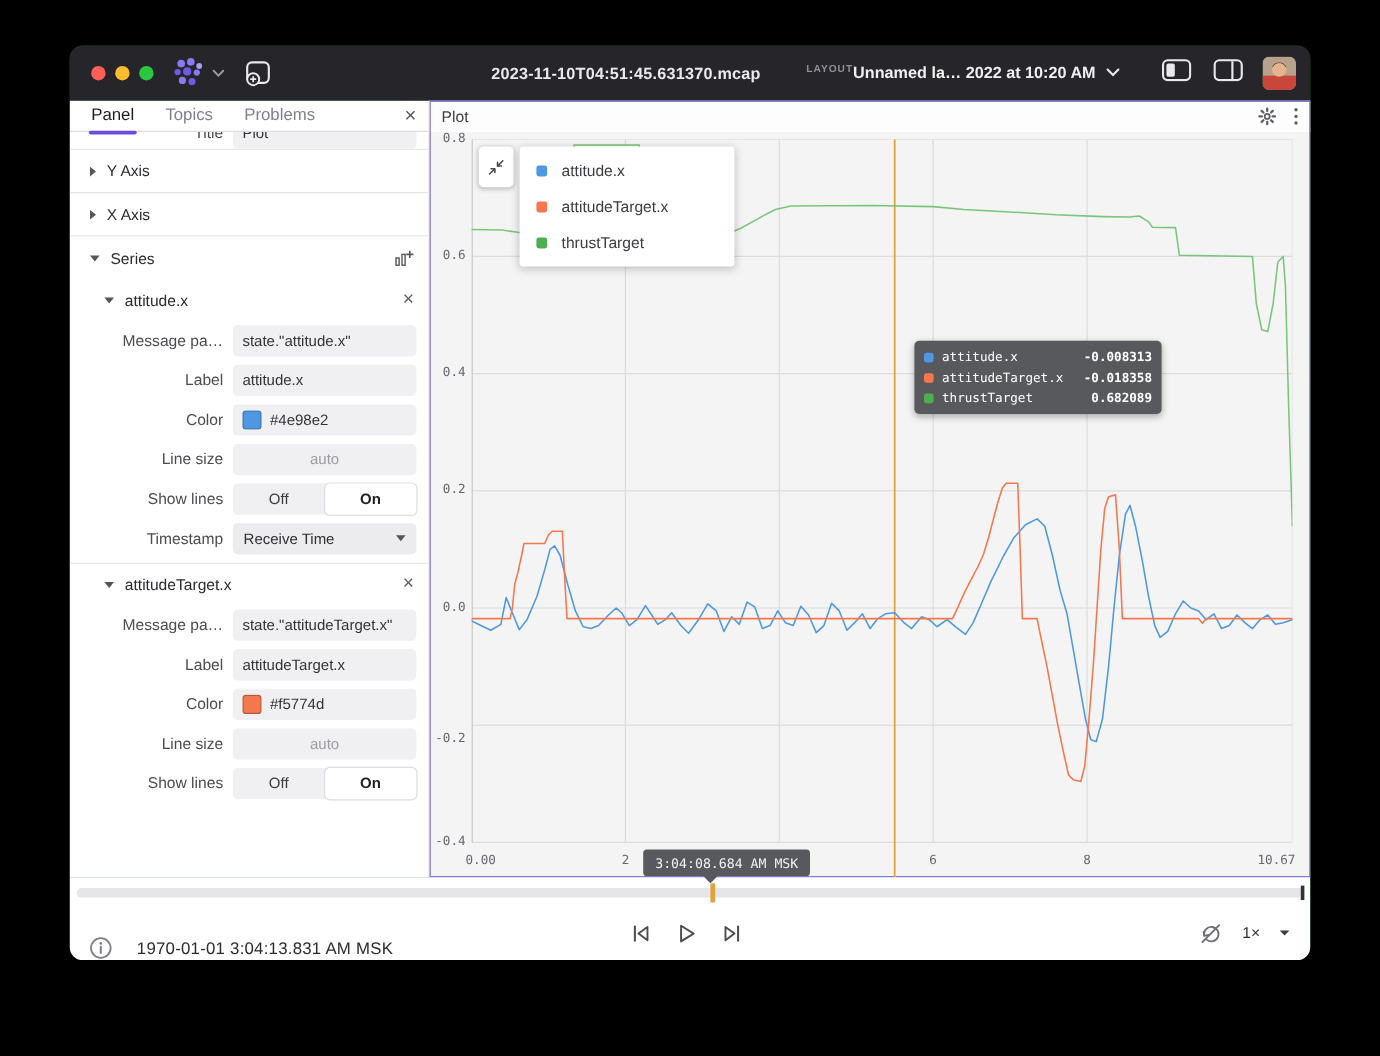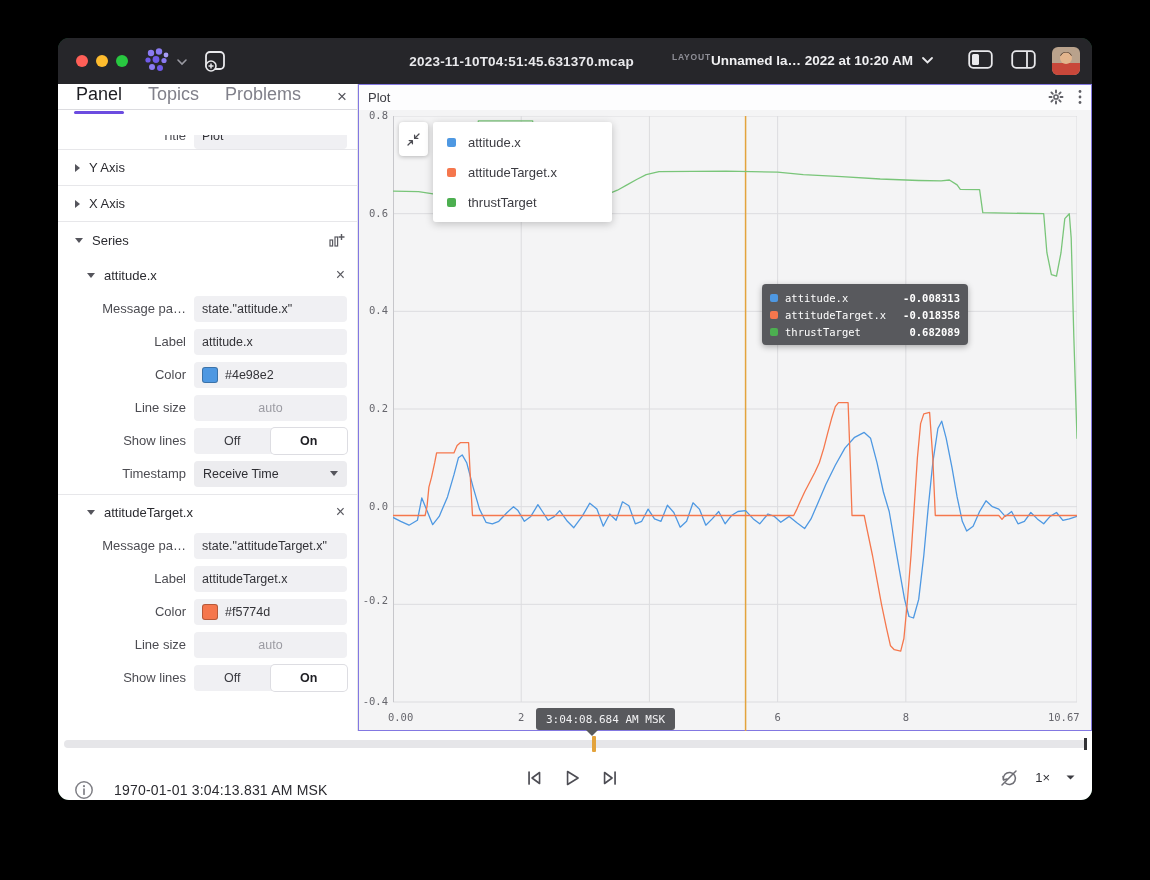--- a/index.html
+++ b/index.html
@@ -23,26 +23,26 @@
   .layout-label { font-size:8.5px; letter-spacing:.8px; color:#8f8f97; font-weight:700; }
   .layout-name { font-size:13.5px; color:#f0f0f2; font-weight:700; }
   .tb-icons { display:flex; gap:18px; margin-left:34px; margin-right:16px; }
   .avatar { width:28px; height:28px; border-radius:6px; overflow:hidden; flex:none; }
 
   
   .content { position:absolute; top:46px; left:0; right:0; bottom:69px; display:flex; }
   .sidebar { width:300px; flex:none; background:#fff; border-right:1px solid #e7e7ea; overflow:hidden; position:relative; }
 
   .tabbar { height:26px; display:flex; align-items:center; padding:0 10px 0 16px; border-bottom:1px solid #dcdce0; gap:22px; }
-  .tab { font-size:18px; color:#80808a; padding:4px 2px 8px; position:relative; cursor:pointer; }
+  .tab { font-size:14px; color:#80808a; padding:4px 2px 8px; position:relative; cursor:pointer; }
   .tab.active { color:#1d1d22; }
   .tab.active::after { content:""; position:absolute; left:0; right:0; bottom:-1px; height:3px; background:#6c4ce0; border-radius:2px; }
   .tab-close { margin-left:auto; font-size:17px; color:#55555c; cursor:pointer; line-height:1; }
 
-  .clip-row { height:15px; overflow:hidden; border-bottom:1px solid #e7e7ea;margin-top:25px; }
+  .clip-row { height:15px; overflow:hidden; border-bottom:1px solid #e7e7ea; }
   .clip-row .frow { margin-top:-16px; }
 
   .sec-row { height:36px; display:flex; align-items:center; gap:9px; padding:0 12px 0 17px;
              border-bottom:1px solid #e7e7ea; font-size:13px; color:#2b2b30; }
   .sec-row.noline { border-bottom:none; }
   .caret-r { width:0; height:0; border-left:5px solid #55555c; border-top:4px solid transparent; border-bottom:4px solid transparent; flex:none; }
   .caret-d { width:0; height:0; border-top:5px solid #55555c; border-left:4px solid transparent; border-right:4px solid transparent; flex:none; }
   .sec-spacer { margin-left:auto; }
   .icon-btn { color:#5a5a61; display:flex; align-items:center; cursor:pointer; }
   .series-head { height:34px; display:flex; align-items:center; gap:9px; padding:0 12px 0 29px; font-size:13px; color:#2b2b30; }
@@ -326,21 +326,21 @@
               <polyline points="0.0,401.4 7.7,405.3 16.0,409.2 24.4,404.3 28.8,381.9 33.3,393.1 39.7,408.7 46.2,400.4 54.5,380.9 60.9,358.9 65.4,341.8 69.2,338.9 73.7,346.7 80.1,371.1 86.5,393.1 93.0,406.3 99.4,407.8 105.8,405.3 114.1,396.5 120.5,390.7 125.0,394.6 131.4,405.3 137.8,400.4 144.9,388.7 149.4,395.5 155.1,404.3 161.5,400.4 166.7,394.6 174.4,405.3 180.8,411.7 189.1,400.4 196.8,387.2 203.9,393.1 210.3,410.2 216.7,398.0 223.1,404.3 229.5,385.8 235.9,389.7 242.3,407.8 248.7,405.3 255.1,393.1 261.5,402.9 268.0,405.3 274.4,389.2 280.8,396.5 287.2,411.2 293.6,405.3 300.0,386.8 306.4,393.1 312.8,409.2 319.2,402.9 325.7,395.5 332.1,407.8 338.5,399.5 344.9,395.5 352.6,394.6 360.3,402.9 366.7,407.8 375.0,398.0 381.4,400.4 387.8,406.3 396.2,400.4 403.9,406.8 411.6,412.6 418.0,402.9 424.4,388.2 432.7,368.7 442.3,349.2 451.9,332.1 461.6,321.3 471.2,316.4 477.6,322.3 484.0,346.7 490.4,376.0 496.2,395.5 501.3,424.8 506.4,454.1 511.6,483.4 516.0,500.5 520.5,502.0 525.7,483.4 530.8,439.5 535.3,390.7 539.8,346.7 544.9,312.5 548.7,305.2 553.2,322.3 559.0,351.6 564.1,380.9 569.3,405.3 573.7,415.1 580.1,410.2 586.6,395.5 593.0,384.8 599.4,390.7 605.8,393.1 612.2,400.4 618.6,395.5 625.0,407.8 631.4,405.3 637.8,396.5 644.3,402.9 650.7,407.8 657.1,400.4 663.5,396.5 669.9,404.3 676.3,402.9 684.0,400.4" fill="none" stroke="#4e98e2" stroke-width="1.3" stroke-linejoin="round" stroke-linecap="round"></polyline>
               <polyline points="0.0,399.5 32.1,399.5 34.0,390.7 35.9,371.1 38.5,361.4 41.7,346.7 43.6,336.9 60.9,336.9 64.1,329.6 67.3,326.7 75.6,326.7 77.6,366.2 79.5,399.5 400.7,399.5 403.9,393.1 407.1,385.8 411.6,376.0 416.7,366.2 421.8,356.5 426.3,346.7 430.8,332.1 434.6,317.4 438.5,302.8 442.3,290.6 445.5,286.7 455.1,286.7 457.1,341.8 459.0,399.5 471.2,399.5 474.4,415.1 479.5,439.5 484.0,463.9 488.5,488.3 493.6,512.7 497.5,529.8 501.3,533.7 507.7,535.2 510.9,522.5 514.1,488.3 518.0,439.5 521.2,390.7 524.4,341.8 527.6,307.6 530.8,297.9 536.6,296.4 539.8,341.8 542.3,399.5 605.8,399.5 609.0,403.4 612.2,399.5 684.0,399.5" fill="none" stroke="#f5774d" stroke-width="1.3" stroke-linejoin="round" stroke-linecap="round"></polyline>
               <polyline points="0.0,75.2 25.6,75.7 38.5,77.6 51.3,79.6 64.1,76.7 83.3,75.7 85.3,4.9 139.7,4.9 141.0,77.6 164.1,77.6 169.2,92.8 198.7,92.8 205.1,84.0 214.8,78.1 224.4,74.2 234.0,68.9 243.6,63.5 253.2,58.6 266.0,55.7 333.3,55.2 384.6,56.2 410.3,58.6 448.7,60.6 487.2,63.0 525.7,64.5 548.1,64.9 556.4,64.0 564.1,68.9 567.3,73.3 586.6,73.7 589.8,96.7 650.7,97.7 653.9,136.7 658.4,158.7 663.5,160.2 668.0,136.7 671.8,102.6 676.3,97.7 678.2,122.1 680.8,219.8 684.0,322.3" fill="none" stroke="#79c579" stroke-width="1.3" stroke-linejoin="round" stroke-linecap="round"></polyline>
             </svg>
           <div id="axis-layer">
               <div class="tick ytick" style="left: 0px; top: -1px;">0.8</div>
               <div class="tick ytick" style="left: 0px; top: 96.6667px;">0.6</div>
               <div class="tick ytick" style="left: 0px; top: 194.333px;">0.4</div>
               <div class="tick ytick" style="left: 0px; top: 292px;">0.2</div>
               <div class="tick ytick" style="left: 0px; top: 389.667px;">0.0</div>
-              <div class="tick ytick" style="left: 0px; top: 484px;">-0.2</div>
+              <div class="tick ytick" style="left: 0px; top: 499px;">-0.2</div>
               <div class="tick ytick" style="left: 0px; top: 585px;">-0.4</div>
               <div class="tick" style="left: 35px; top: 601px; transform: translateX(-20%);">0.00</div>
               <div class="tick" style="left: 163.21px; top: 601px; transform: translateX(-50%);">2</div>
               <div class="tick" style="left: 291.42px; top: 601px; transform: translateX(-50%);">4</div>
               <div class="tick" style="left: 419.63px; top: 601px; transform: translateX(-50%);">6</div>
               <div class="tick" style="left: 547.84px; top: 601px; transform: translateX(-50%);">8</div>
               <div class="tick" style="left: 719px; top: 601px; transform: translateX(-92%);">10.67</div>
             </div>
 
           <div class="legend-collapse">

